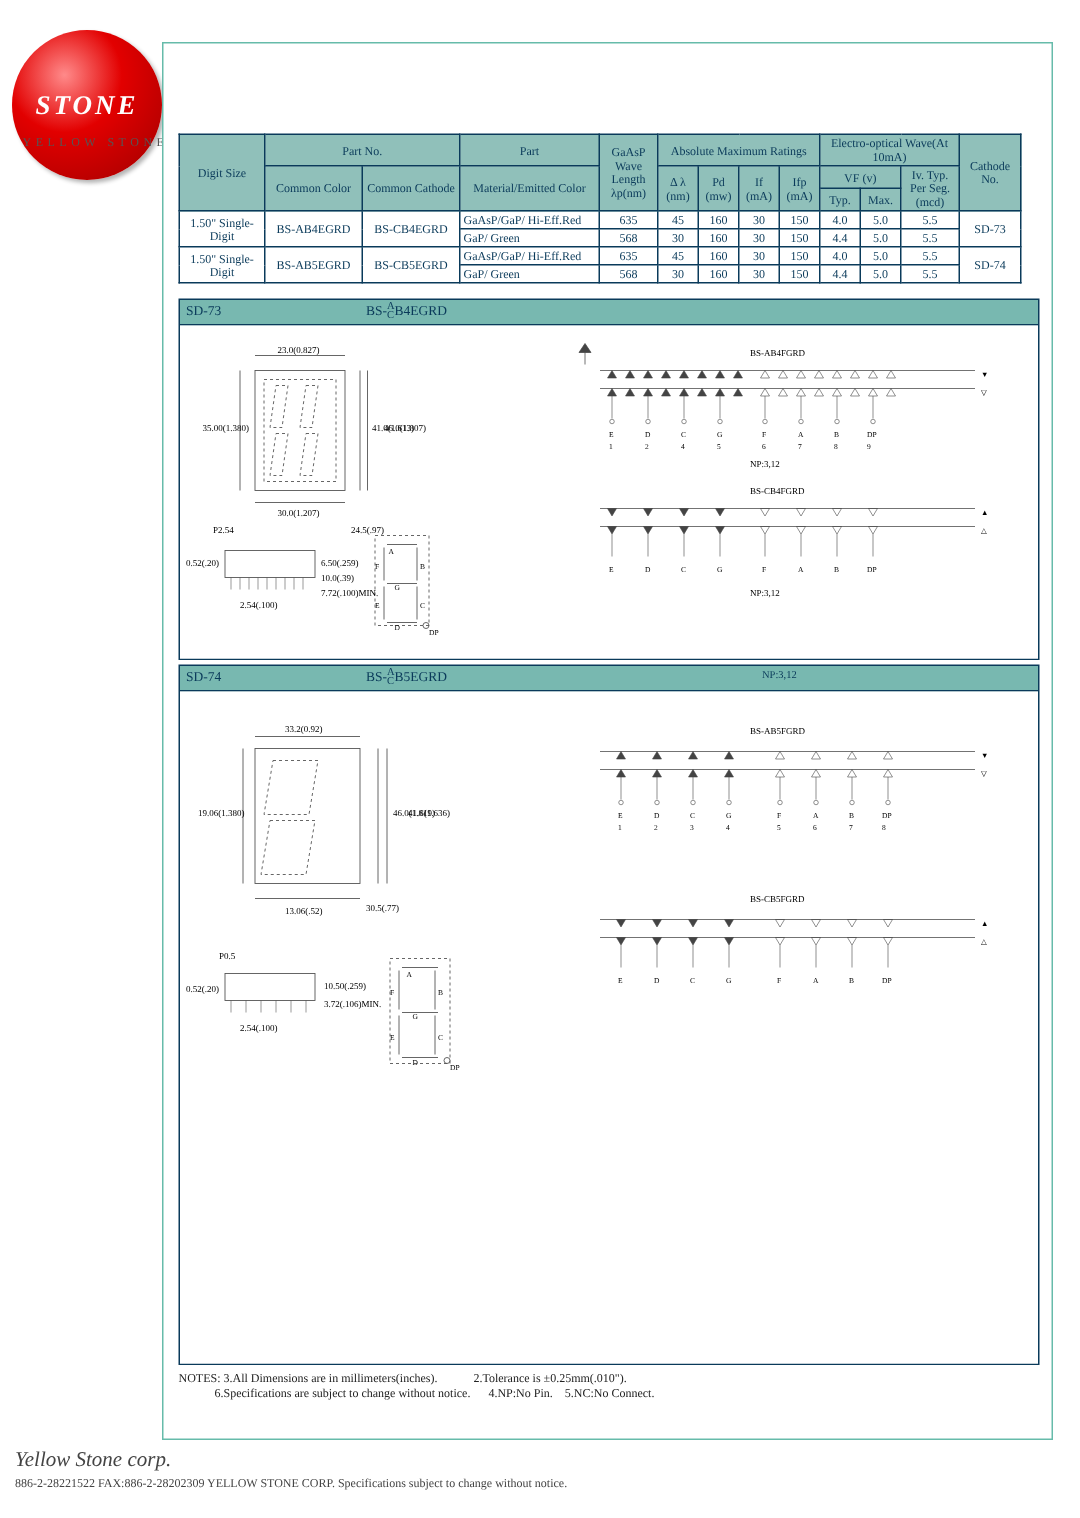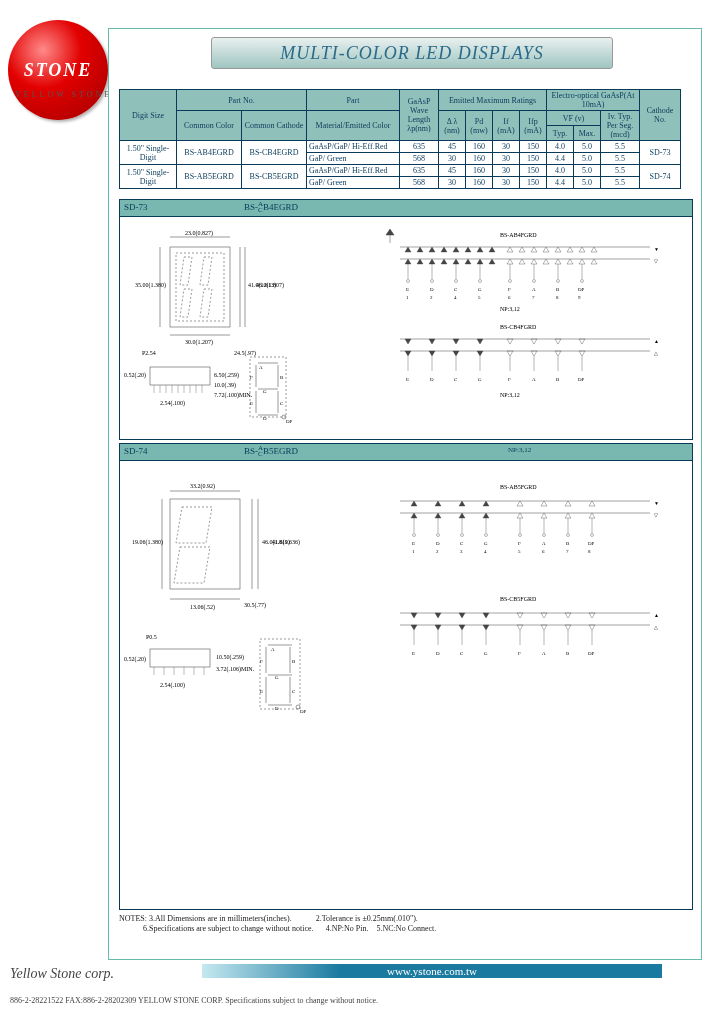--- a/index.html
+++ b/index.html
@@ -15,43 +15,42 @@
 .tech-title{background:#78b8b0;font-size:9px;padding:2px 4px;border-bottom:1px solid #0a3a5a;display:flex}
 .tech-title .sd{width:120px}
 .tech-title .pn{flex:1;text-align:left}
 .tech-body{background:#fff;position:relative;height:222px}
 .dwg{position:absolute;font-size:6px;color:#444}
 .dwg svg{overflow:visible}
 .notes{position:absolute;top:885px;left:10px;font-size:8px;color:#222;line-height:1.2}
 .footer{position:absolute;top:964px;left:10px;width:700px}
 .footer .co{font:italic 14px 'Times New Roman';color:#444}
 .footer .url{position:absolute;top:0;left:192px;width:460px;height:14px;background:linear-gradient(to right,#c5e8f0,#1a7aa0 30%,#1a7aa0);color:#fff;font-size:11px;text-align:center;line-height:14px}
-.footer .sub{font-size:8px;color:#444;margin-top:14px}
+.footer .sub{font-size:8px;color:#444;margin-top:2px}
 .ac-stack{display:inline-block;font-size:7px;line-height:.8;vertical-align:middle}
 </style>
 </head>
 <body>
 
 <div class="logo">
     <span class="logo-text">STONE</span>
   </div>
 <div class="logo-ring">YELLOW  STONE  CORP.</div>
 
 <div class="page-frame">
-  <div class="title-banner">MULTI-COLOR LED DISPLAYS</div>
 
   <table class="spec-table">
     <tbody>
         <tr class="th-bg">
       <td rowspan="3" style="width:52px">Digit Size</td>
       <td colspan="2">Part No.</td>
       <td>Part</td>
       <td rowspan="3" style="width:34px">GaAsP Wave Length λp(nm)</td>
-      <td colspan="4">Emitted Maximum Ratings</td>
-      <td colspan="3">Electro-optical GaAsP(At 10mA)</td>
+      <td colspan="4">Absolute Maximum Ratings</td>
+      <td colspan="3">Electro-optical Wave(At 10mA)</td>
       <td rowspan="3" style="width:36px">Cathode No.</td>
     </tr>
     <tr class="th-bg">
       <td rowspan="2" style="width:60px">Common Color</td>
       <td rowspan="2" style="width:60px">Common Cathode</td>
       <td rowspan="2" style="width:88px">Material/Emitted Color</td>
       <td rowspan="2" style="width:22px">Δ λ (nm)</td>
       <td rowspan="2" style="width:22px">Pd (mw)</td>
       <td rowspan="2" style="width:22px">If (mA)</td>
       <td rowspan="2" style="width:22px">Ifp (mA)</td>
@@ -528,15 +527,14 @@
     <span>6.Specifications are subject to change without notice.</span>
     &nbsp;&nbsp;&nbsp;&nbsp;
     <span>4.NP:No Pin.</span>
     &nbsp;&nbsp;
     <span>5.NC:No Connect.</span>
   </div>
 </div>
 
 <div class="footer">
   <span class="co">Yellow Stone corp.</span>
-  <div class="url">www.ystone.com.tw</div>
   <div class="sub">886-2-28221522 FAX:886-2-28202309    YELLOW STONE CORP. Specifications subject to change without notice.</div>
 </div>
 
 </body></html>

